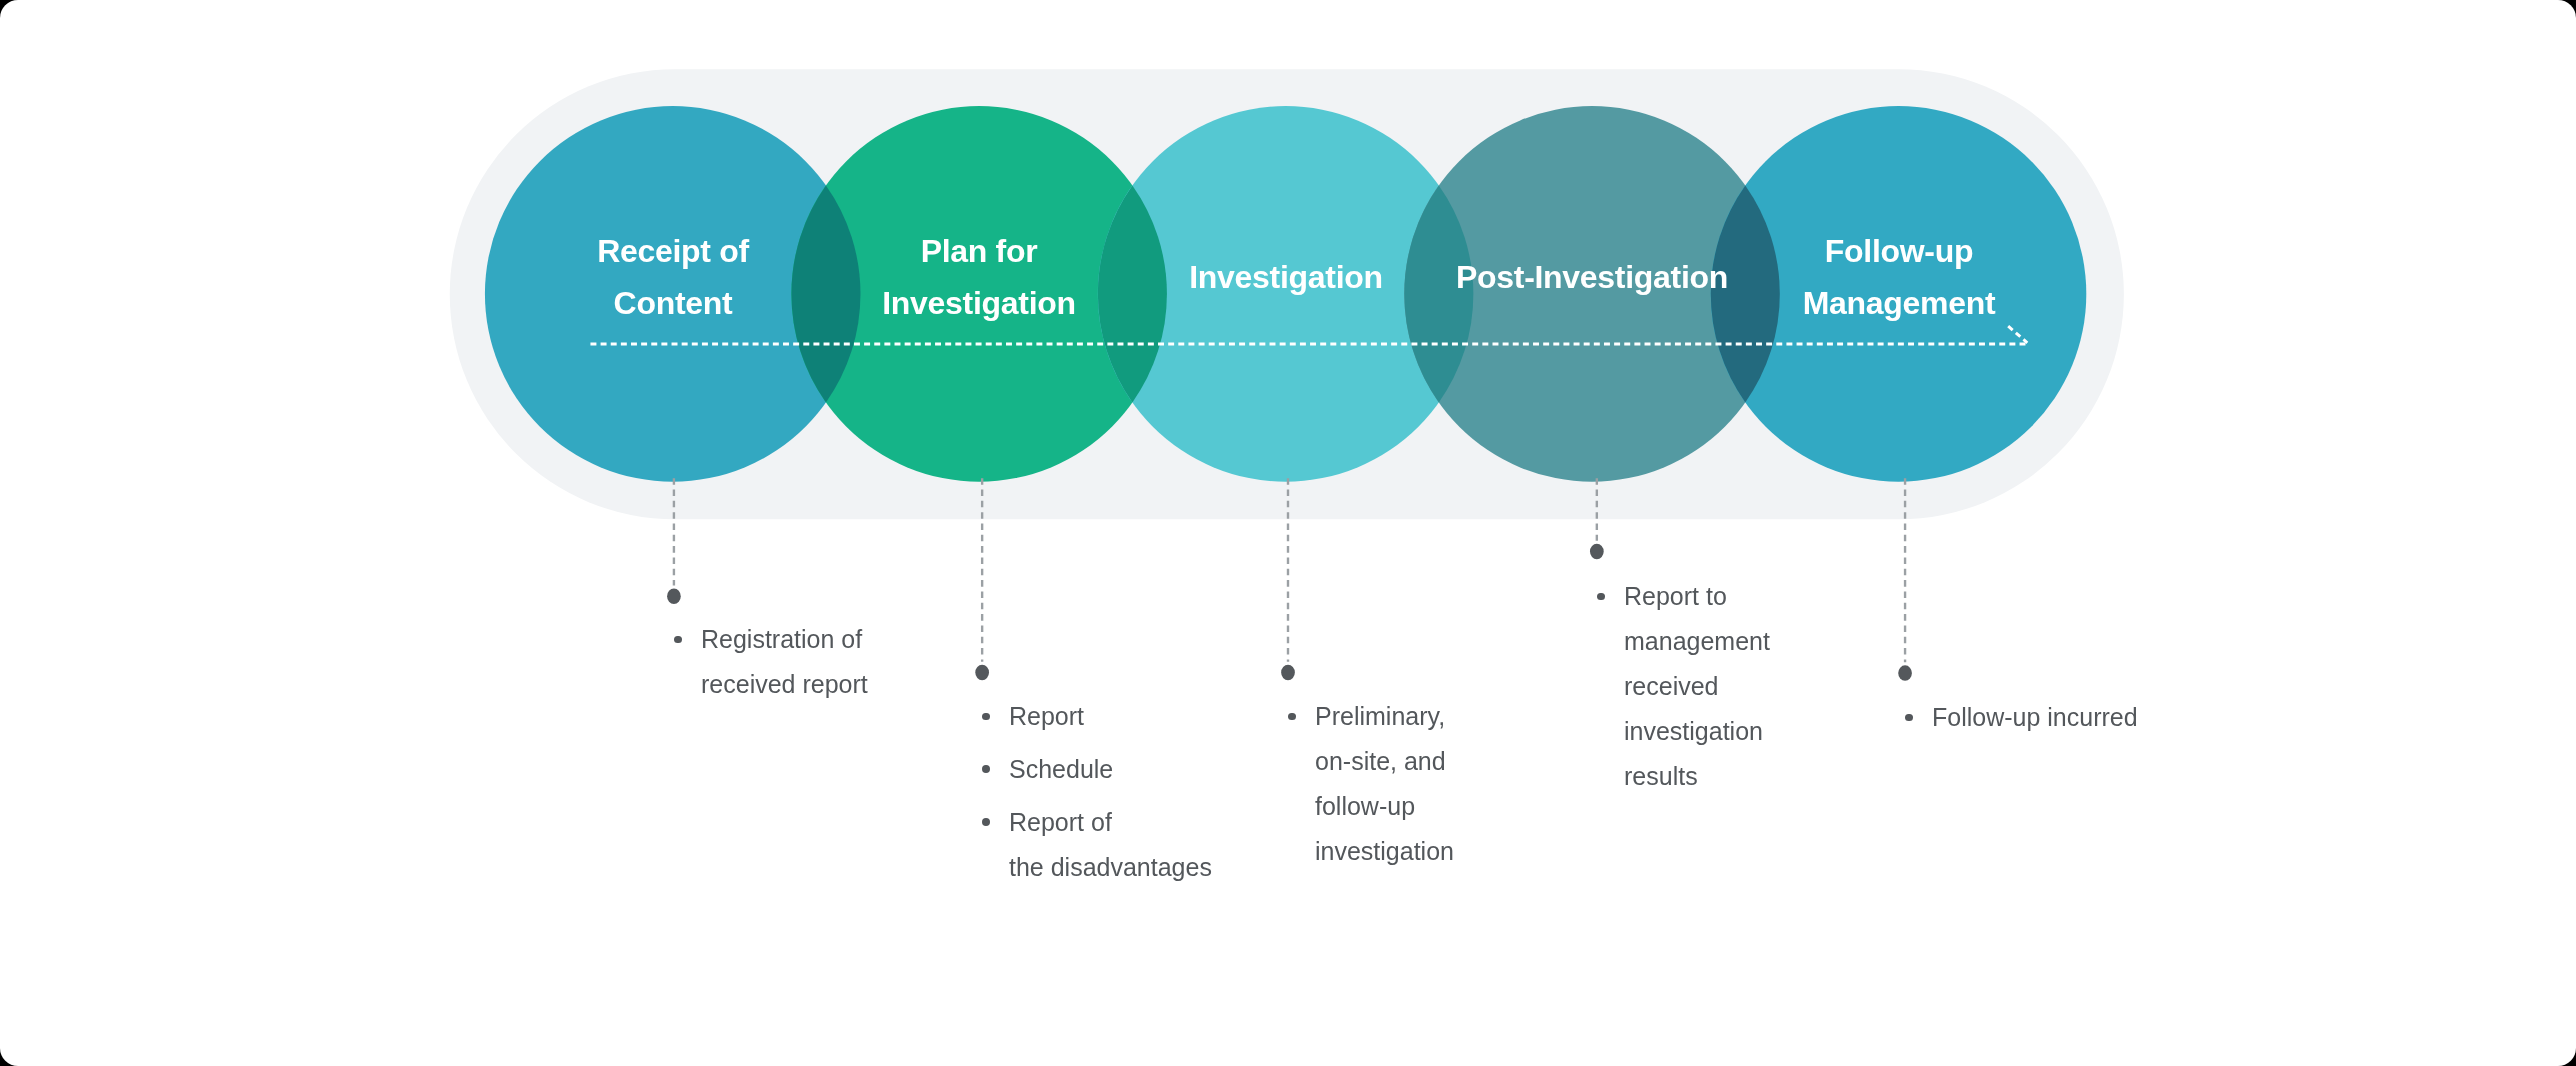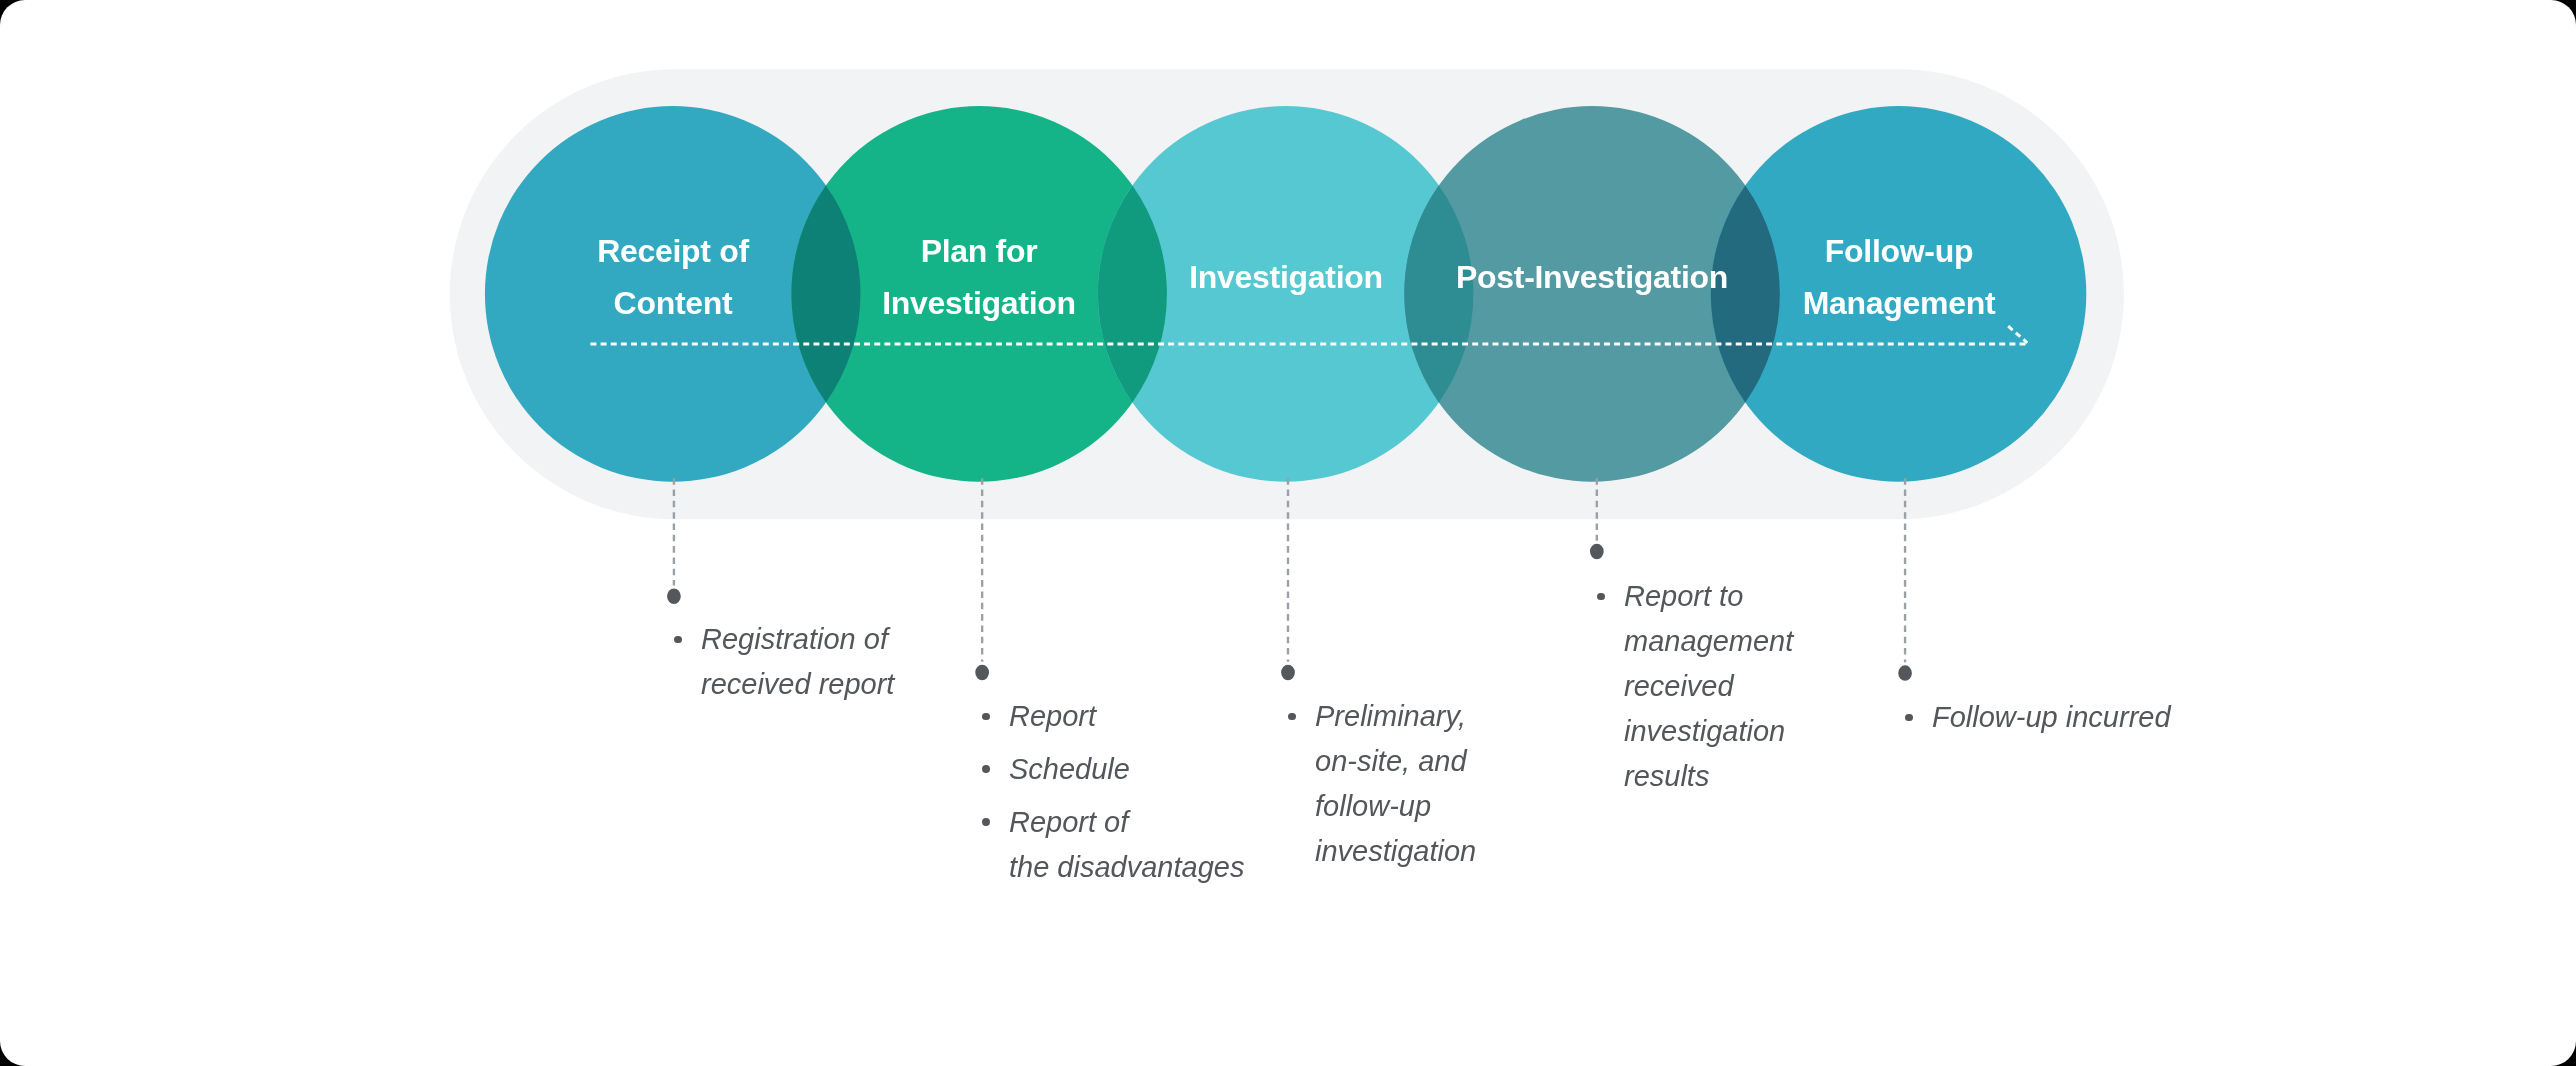--- a/index.html
+++ b/index.html
@@ -26,26 +26,26 @@
   }
 
   .notes-col { position: absolute; }
   .note-item { display: flex; margin-bottom: 7.8px; }
   .note-bullet-col { width: 31px; flex: none; }
   .bullet-dot {
     display: block; width: 7.8px; height: 7.8px;
     margin: 18.5px 0 0 4.2px; border-radius: 50%;
     background: currentColor;
   }
-  .note-lines { font-size: 29px; line-height: 45px; white-space: nowrap; font-style: italic; }
+  .note-lines { font-size: 25px; line-height: 45px; white-space: nowrap; }
 </style>
 </head>
 <body style="background: rgb(0, 0, 0);">
 
-<div class="canvas" style="background: rgb(255, 255, 255);">
+<div class="canvas" style="background: rgb(255, 255, 255); border-radius: 18px;">
 
   <svg class="layer-svg" width="2576" height="1066" viewBox="0 0 4320 1788">
 
     <rect x="754" y="116" width="2808" height="755" rx="377.5" fill="#f1f3f5"></rect>
 
     <circle cx="1128" cy="493" r="315" fill="#33a8c1"></circle>
     <circle cx="1642" cy="493" r="315" fill="#15b488"></circle>
     <circle cx="2156" cy="493" r="315" fill="#55c8d2"></circle>
     <circle cx="2670" cy="493" r="315" fill="#549aa2"></circle>
     <circle cx="3184" cy="493" r="315" fill="#32a9c3"></circle>

